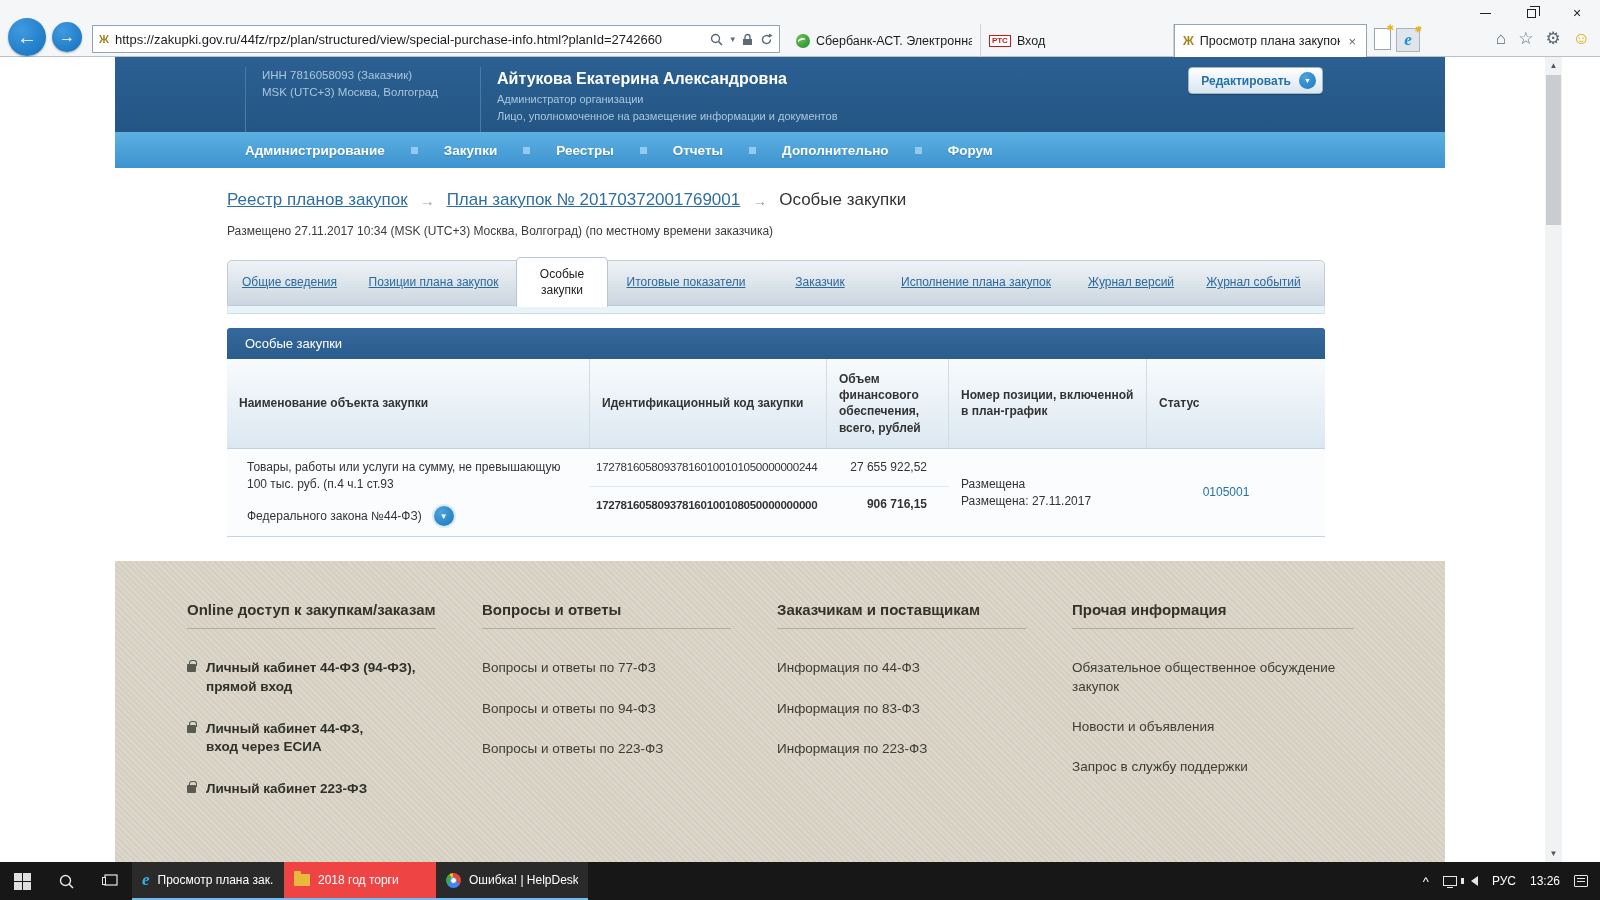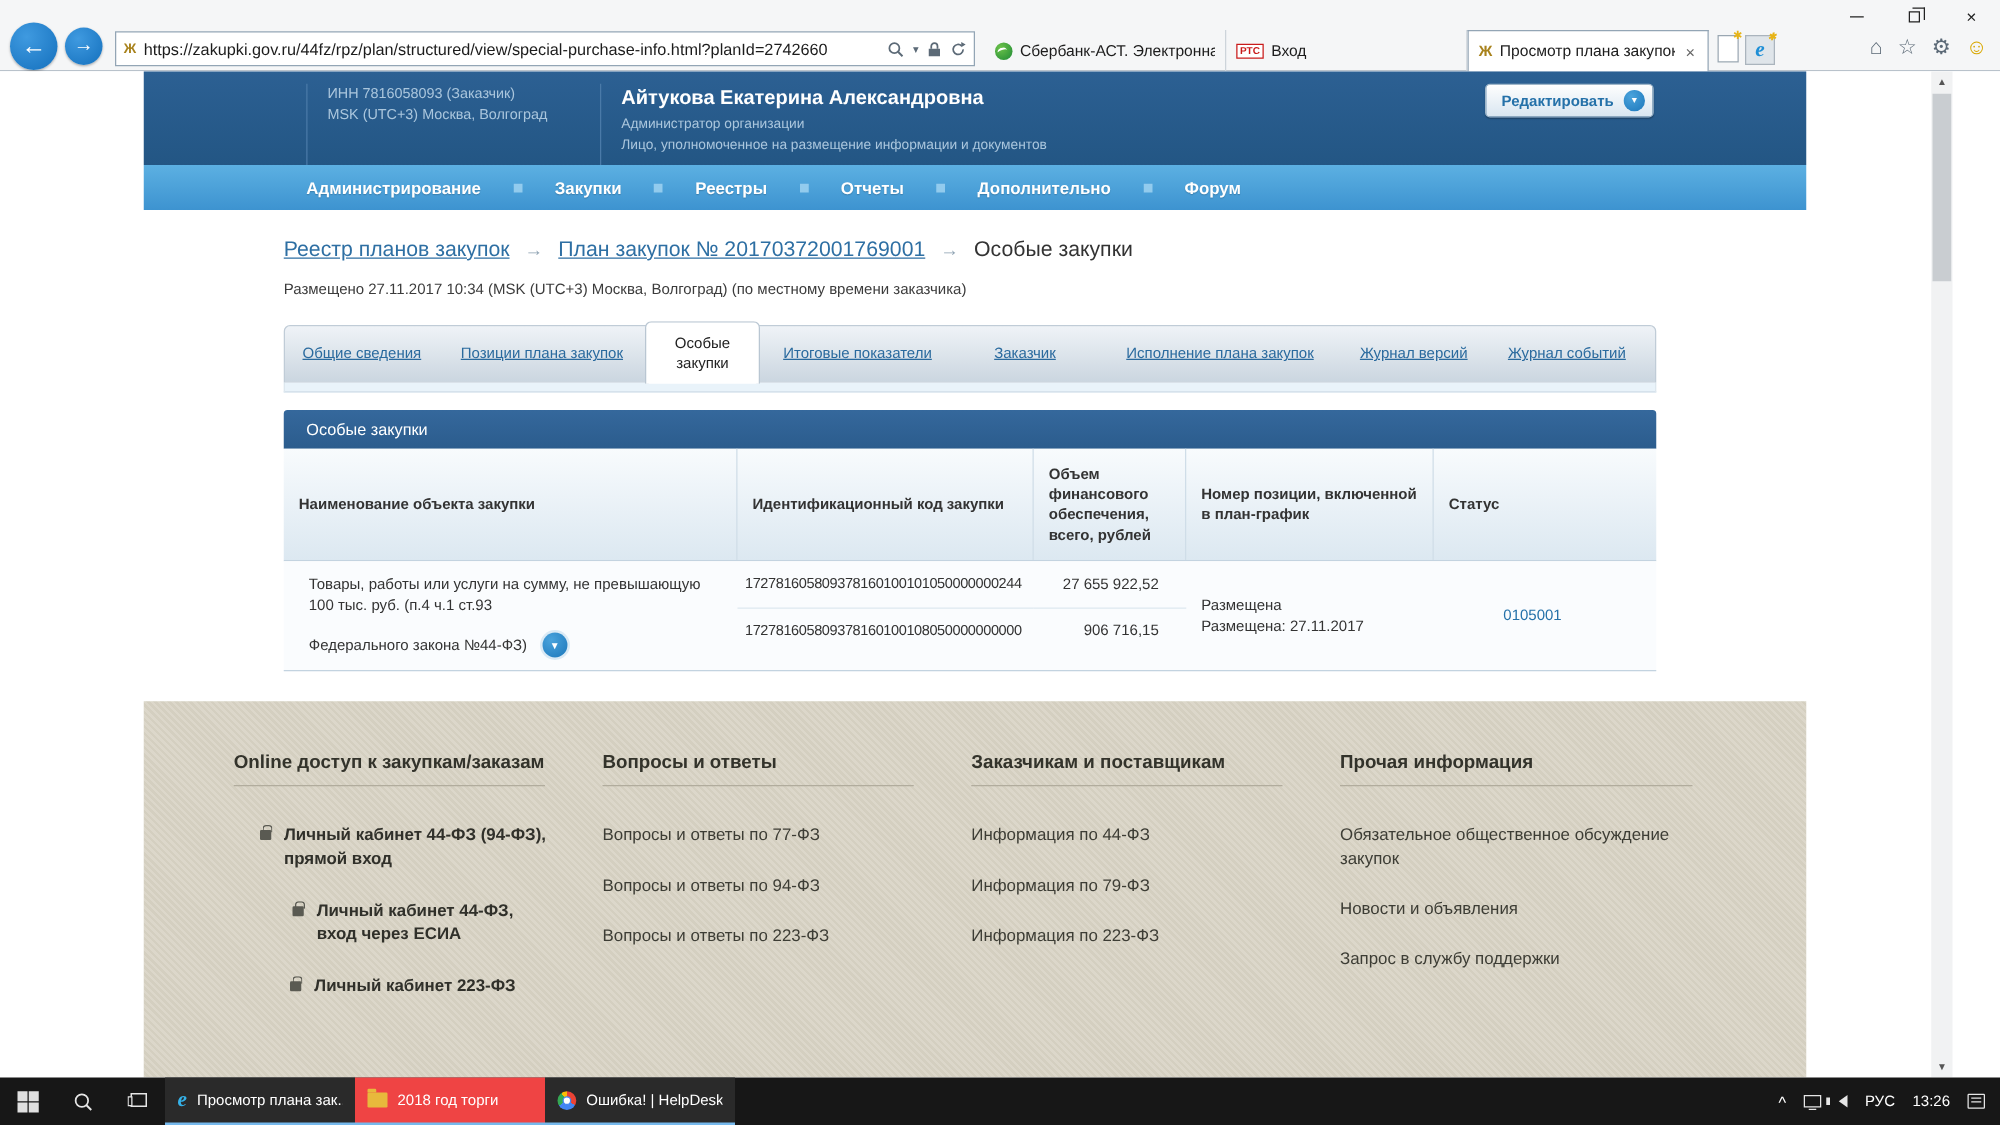--- a/index.html
+++ b/index.html
@@ -82,35 +82,35 @@
   .gh-cell { padding:12px 12px; font-size:12px; font-weight:bold; color:#333; display:flex; align-items:center; border-right:1px solid #cfdde8; min-height:87px; line-height:1.35; }
   .gh-cell:last-child { border-right:none; }
   .grid-row { display:flex; background:#fafcfe; border-bottom:1px solid #c3d3e0; }
   .gr-cell { font-size:12px; color:#333; line-height:1.4; }
   .c-name { width:363px; padding:10px 14px 10px 20px; }
   .c-code { width:237px; }
   .c-sum  { width:122px; }
   .c-status { width:178px; padding:10px 12px; display:flex; flex-direction:column; justify-content:center; }
   .c-pos  { width:198px; display:flex; align-items:center; justify-content:center; }
   .subrow { height:37px; display:flex; align-items:center; padding:0 6px; }
-  .subrow + .subrow { border-top:1px solid #dde7ef; }
+  .subrow + .subrow { border-top:1px solid #dde7ef;font-weight:bold; }
   .sum-sub { justify-content:flex-end; padding-right:22px; }
   .code-text { font-size:11.6px; letter-spacing:-0.3px; white-space:nowrap; }
   .name-l2 { margin-top:14px; display:flex; align-items:center; gap:12px; }
   .row-drop { width:20px; height:20px; border-radius:50%; background:radial-gradient(circle at 35% 30%, #4aa3dc, #1c77bb); color:#fff; font-size:8px; display:flex; align-items:center; justify-content:center; box-shadow:0 0 0 2px #dbeaf5; }
   .pos-link { color:#2571a9; }
 
   
   .footer-beige { background:#d8d3c4; background-image:repeating-linear-gradient(45deg, rgba(255,255,255,.10) 0 2px, rgba(0,0,0,.02) 2px 4px); padding:40px 0 40px 72px; display:flex; min-height:272px; }
   .fcol { width:295px; padding-right:24px; }
   .fcol-4 { width:330px; }
   .fcol h3 { font-size:15px; color:#33332b; margin-bottom:10px; font-weight:bold; }
   .fcol .rule { border:none; border-top:1px solid #b1ac9d; margin-bottom:30px; width:92%; }
   .flink { display:block; font-size:13.5px; color:#3d3d35; margin-bottom:22px; white-space:pre-line; line-height:1.35; }
-  .flink-bold { font-weight:bold; color:#30302a; display:flex; gap:10px; margin-bottom:24px;justify-content:center; }
+  .flink-bold { font-weight:bold; color:#30302a; display:flex; gap:10px; margin-bottom:24px; }
   .padlock { flex:0 0 auto; width:9px; height:8px; background:#5a5a52; border-radius:1px; position:relative; margin-top:5px; }
   .padlock:before { content:""; position:absolute; left:1.5px; top:-4px; width:6px; height:5px; border:1.5px solid #5a5a52; border-bottom:none; border-radius:3px 3px 0 0; }
 
   
   .taskbar { position:absolute; left:0; bottom:0; width:1600px; height:38px; background:#171717; display:flex; align-items:stretch; color:#fff; }
   .tb-icon-btn { width:44px; display:flex; align-items:center; justify-content:center; }
   .win-logo { display:grid; grid-template-columns:8px 8px; grid-template-rows:8px 8px; gap:1px; }
   .win-logo i { background:#dfdfdf; }
   .tb-app { display:flex; align-items:center; gap:8px; padding:0 10px; width:152px; background:#2a2a2a; border-bottom:2px solid #76b9ed; font-size:12px; }
   .tb-app-light { background:#ef4444; }
@@ -319,21 +319,21 @@
           <h3>Вопросы и ответы</h3>
           <hr class="rule">
           <span class="flink">Вопросы и ответы по 77-ФЗ</span>
           <span class="flink">Вопросы и ответы по 94-ФЗ</span>
           <span class="flink">Вопросы и ответы по 223-ФЗ</span>
         </div>
         <div class="fcol">
           <h3>Заказчикам и поставщикам</h3>
           <hr class="rule">
           <span class="flink">Информация по 44-ФЗ</span>
-          <span class="flink">Информация по 79-ФЗ</span>
+          <span class="flink">Информация по 83-ФЗ</span>
           <span class="flink">Информация по 223-ФЗ</span>
         </div>
         <div class="fcol fcol-4">
           <h3>Прочая информация</h3>
           <hr class="rule">
           <span class="flink">Обязательное общественное обсуждение закупок</span>
           <span class="flink">Новости и объявления</span>
           <span class="flink">Запрос в службу поддержки</span>
         </div>
       </div>

